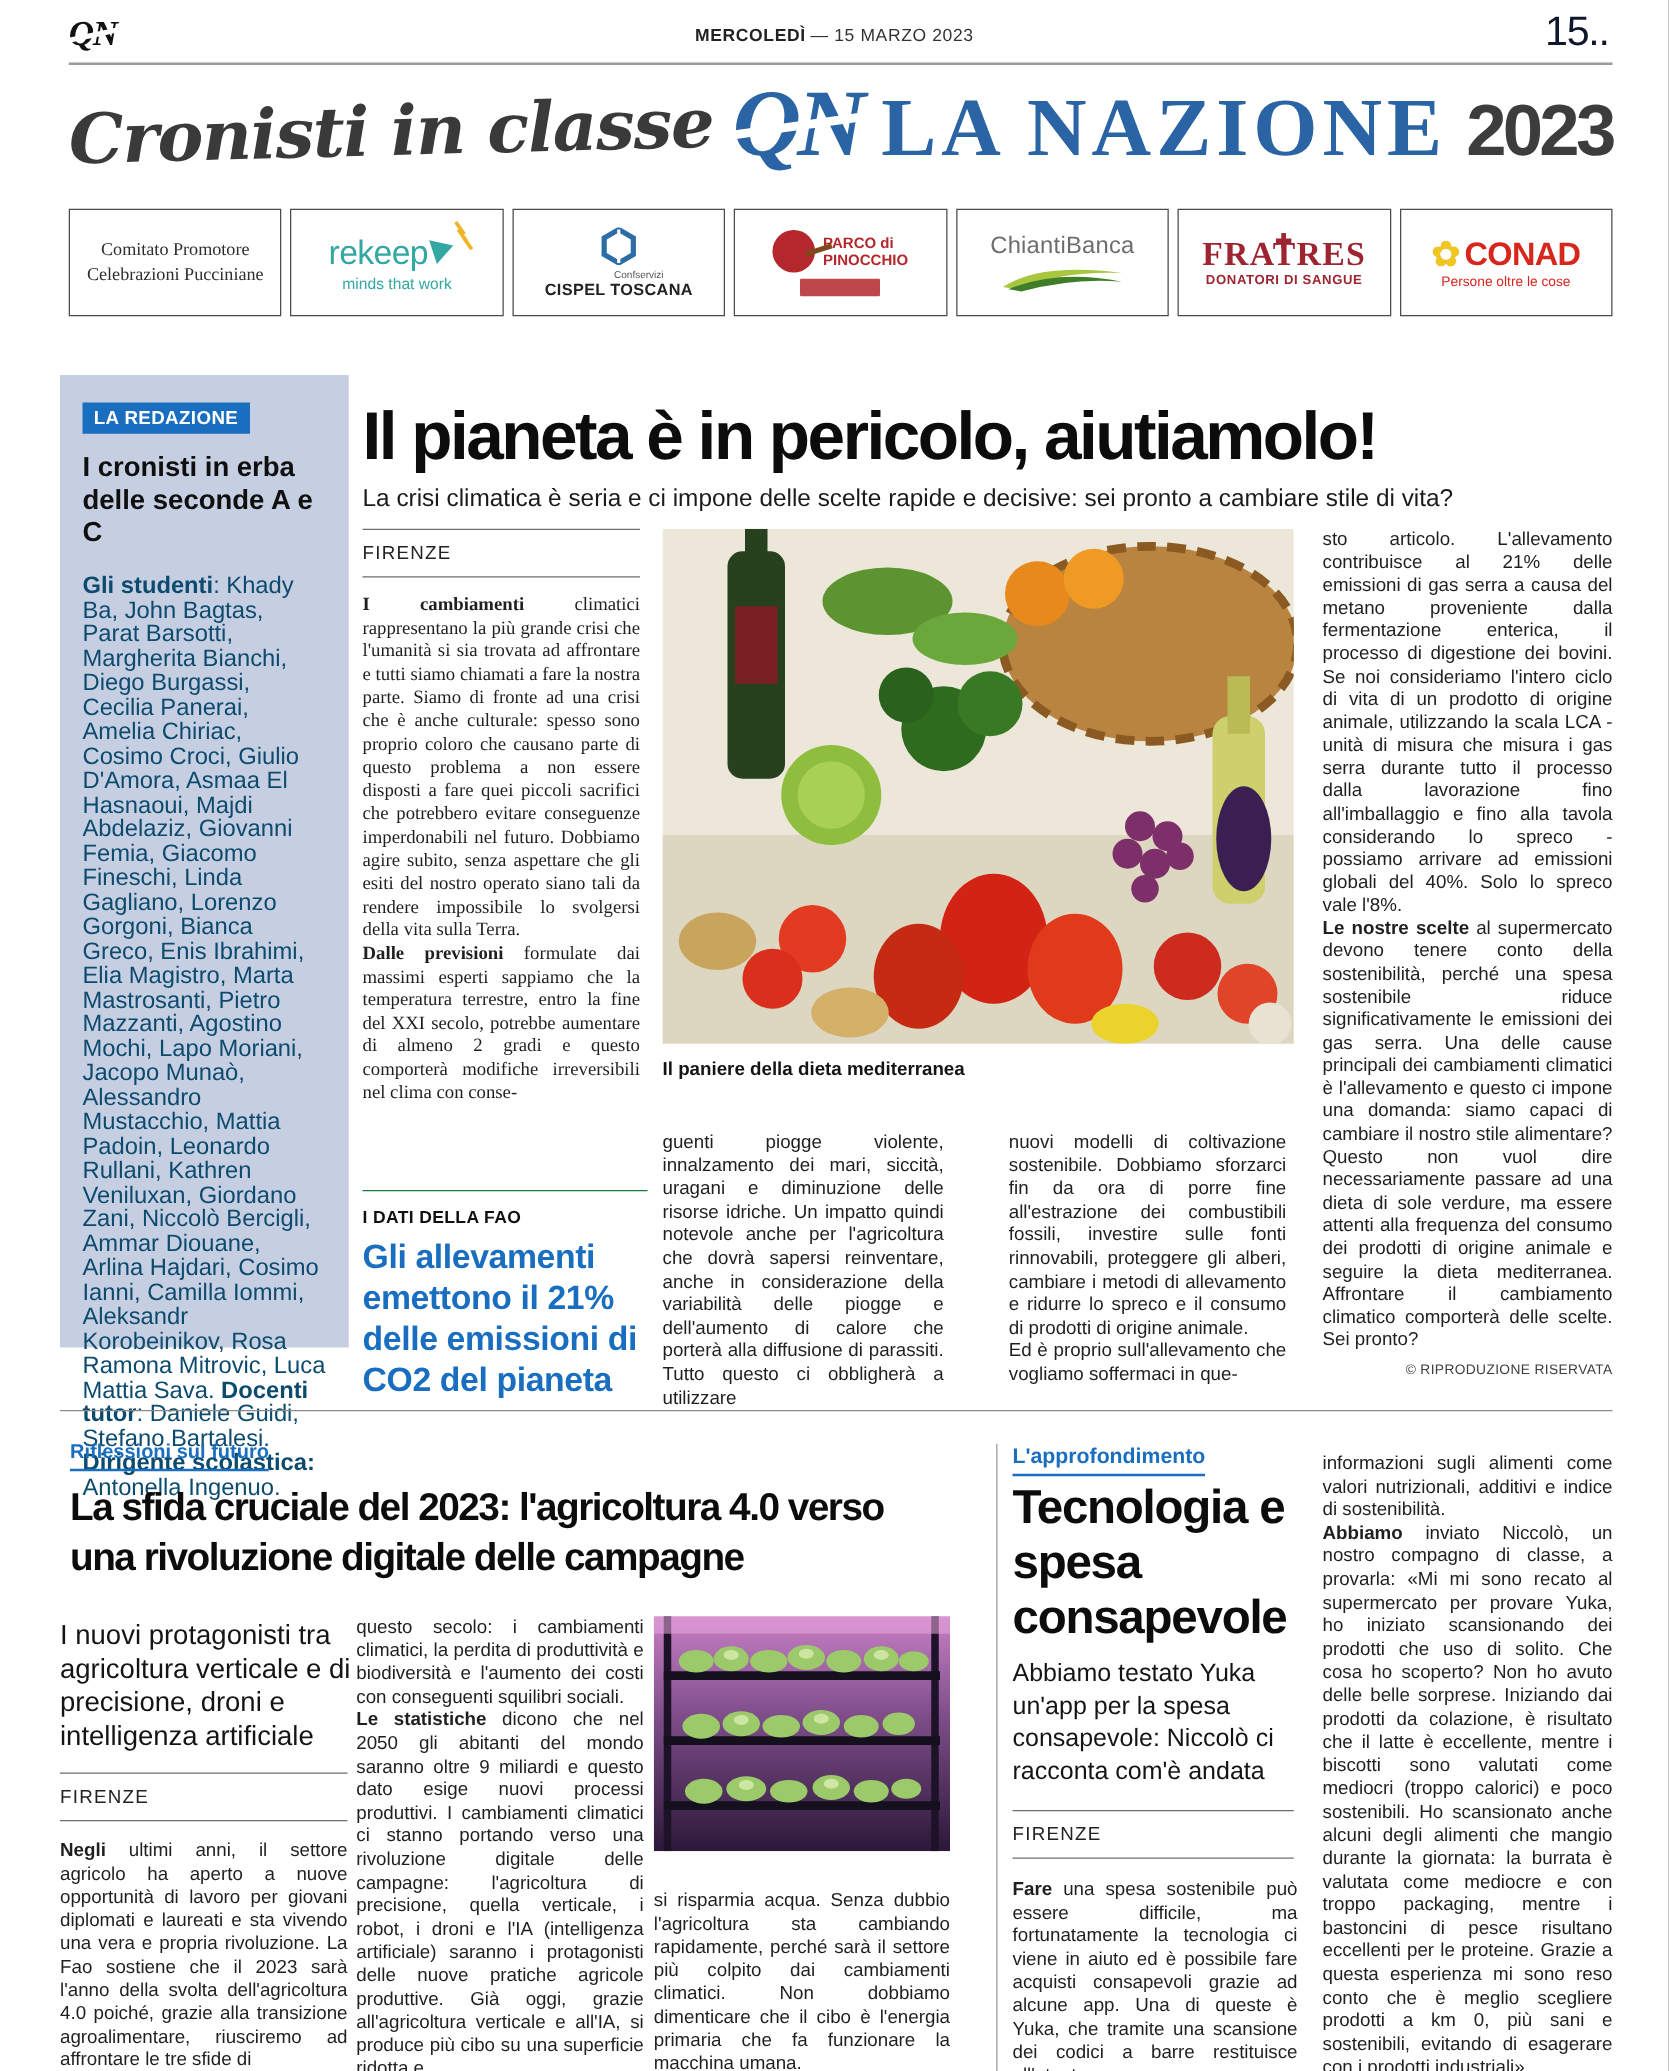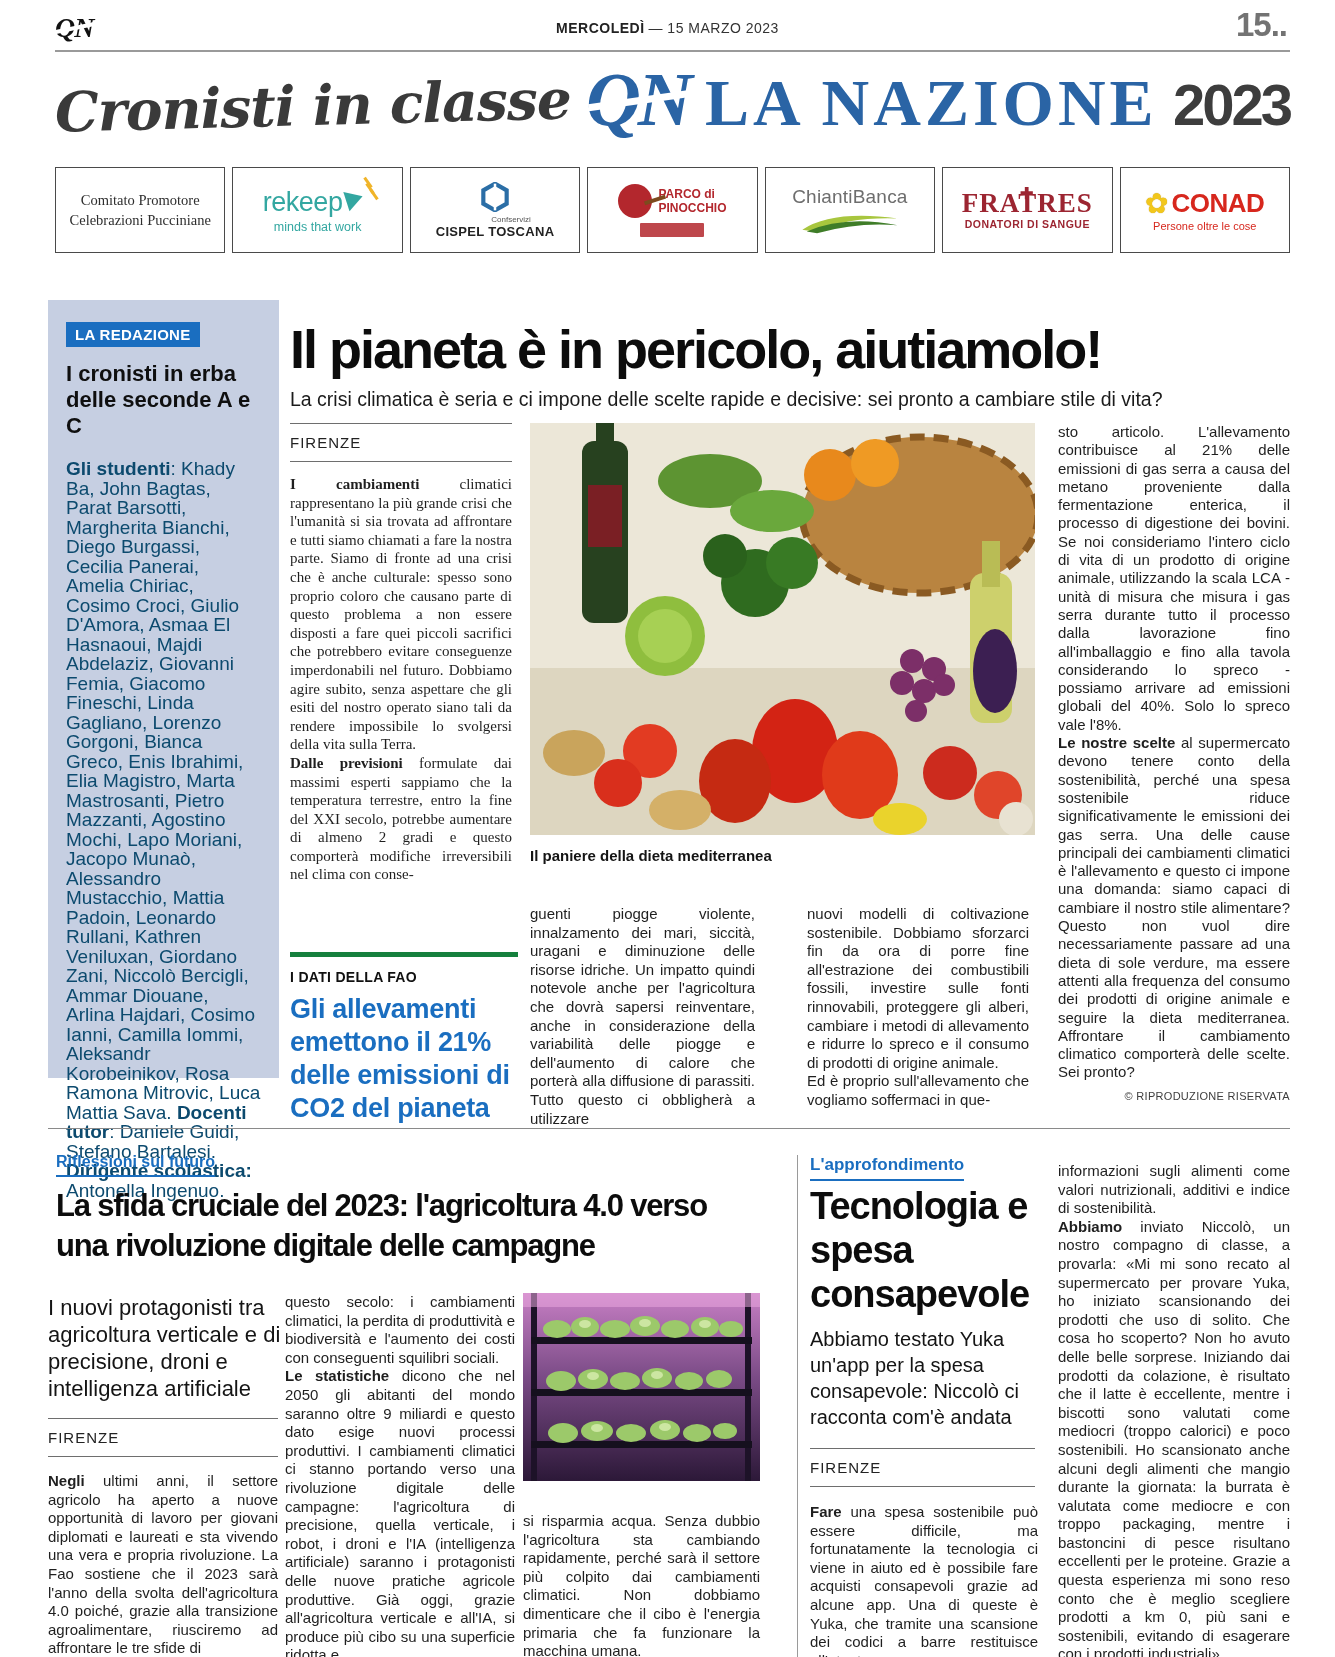--- a/index.html
+++ b/index.html
@@ -9,21 +9,21 @@
     font-family:"Liberation Sans",sans-serif;color:#1c1c1c;overflow:hidden;
   }
   
   .qn-small{position:absolute;left:55px;top:12px;font-family:"Liberation Serif",serif;
     font-style:italic;font-weight:900;font-size:28px;color:#111;letter-spacing:-1px;}
   .qn-small .slash{position:absolute;left:-2px;top:14px;width:44px;height:4px;background:#fff;
     transform:rotate(-12deg);}
   .topdate{position:absolute;left:0;right:0;top:20px;text-align:center;font-size:14px;color:#222;}
   .topdate .wd{font-weight:700;letter-spacing:.5px;}
   .topdate .dt{font-weight:500;color:#333;letter-spacing:.5px;}
-  .pagenum{position:absolute;right:48px;top:6px;font-size:33px;font-weight:700;color:#737373;letter-spacing:-1px;}
+  .pagenum{position:absolute;right:48px;top:6px;font-size:33px;font-weight:400;color:#0f172a;letter-spacing:-1px;}
   .toprule{position:absolute;left:55px;right:45px;top:50px;height:2px;background:#9a9a9a;}
 
   
   .masthead{position:absolute;left:55px;right:45px;top:56px;height:104px;display:flex;
     align-items:baseline;justify-content:space-between;white-space:nowrap;}
   .m-script{font-family:"DejaVu Serif",serif;font-style:italic;font-weight:700;font-size:55px;
     color:#3a3a3a;letter-spacing:-1px;transform:rotate(-1.5deg);display:inline-block;}
   .m-qn{position:relative;font-family:"Liberation Serif",serif;font-style:italic;font-weight:900;
     font-size:76px;color:var(--masthead_blue,#2a64a5);letter-spacing:-3px;}
   .m-qn .slash{position:absolute;left:2px;top:40px;width:118px;height:7px;background:#fff;
@@ -84,21 +84,21 @@
   .bodytext b{font-weight:800;}
   .abs{position:absolute;}
 
   
   .a1-kicker{left:290px;top:293px;font-size:16px;}
   .a1-head{left:290px;top:320px;width:1000px;font-size:54px;line-height:58px;font-weight:800;
     letter-spacing:-2px;color:#0c0c0c;}
   .a1-sub{left:290px;top:388px;width:1000px;font-size:19.5px;color:#1b1b1b;}
   .a1-dateline{left:290px;top:423px;width:222px;}
   .a1-col1{left:290px;top:475px;width:222px;font-family:Liberation Serif, serif;}
-  .fao{left:290px;top:952px;width:228px;border-top:5px solid #15803d;padding-top:12px;}
+  .fao{left:290px;top:952px;width:228px;border-top:1px solid #15803d;padding-top:12px;}
   .fao-label{font-size:14px;font-weight:800;color:#101010;letter-spacing:.3px;}
   .fao-quote{margin-top:8px;font-size:27px;line-height:33px;font-weight:800;
     color:var(--accent_blue,#1a6ec0);letter-spacing:-.3px;}
   .photo1{left:530px;top:423px;width:505px;height:412px;display:block;}
   .caption1{left:530px;top:847px;width:480px;font-size:15px;font-weight:700;color:#141414;}
   .a1-col2{left:530px;top:905px;width:225px;}
   .a1-col3{left:807px;top:905px;width:222px;}
   .a1-col4{left:1058px;top:423px;width:232px;}
   .a1-col4 .bodytext{line-height:18.3px;}
   .copyright{left:1048px;top:1090px;width:242px;text-align:right;font-size:11px;color:#3d3d3d;letter-spacing:.3px;}

